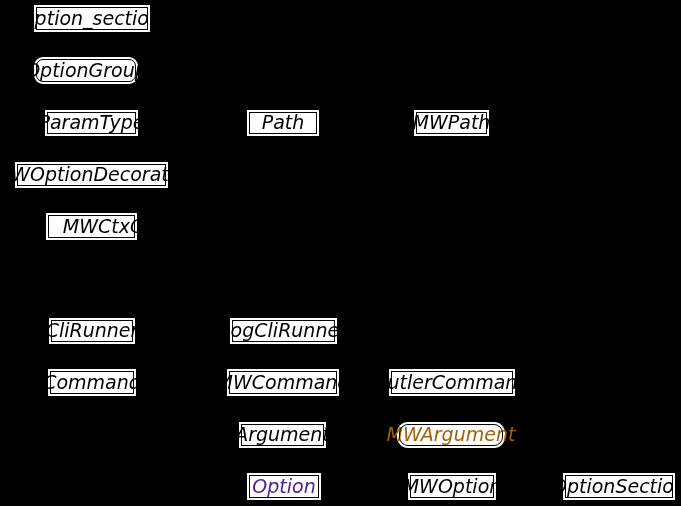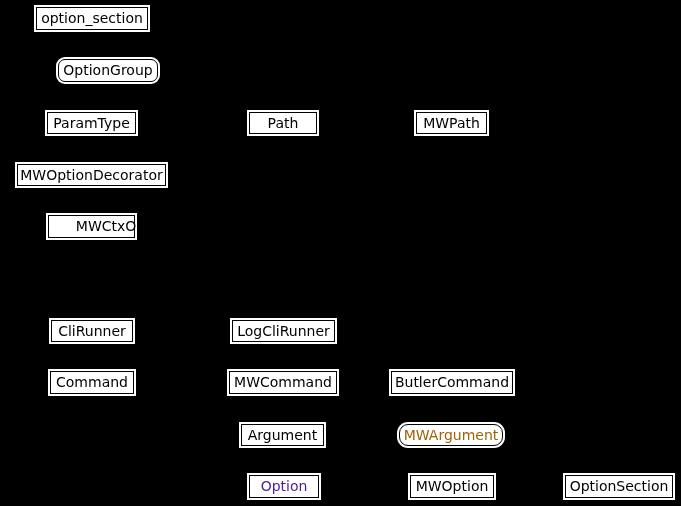--- a/index.html
+++ b/index.html
@@ -17,38 +17,39 @@
   .node {
     position: absolute;
     box-sizing: border-box;
     display: flex;
     align-items: center;
     justify-content: center;
     background: #ffffff;
     color: #000000;
     outline: 1px solid #000000;
     outline-offset: -3px;
-    font-size: 14px;
+    font-size: 19px;
     line-height: 1;
     white-space: nowrap;
     cursor: pointer;
+    font-style: italic;
   }
   .node span {
     display: block;
     padding-bottom: 1px;
   }
 </style>
 </head>
 <body>
 
 <div id="diagram" style="background: rgb(0, 0, 0);">
     <div class="node" style="left: 34px; top: 5px; width: 116px; height: 27px; background: rgb(255, 255, 255); color: rgb(0, 0, 0); outline-color: rgb(0, 0, 0);">
       <span>option_section</span>
     </div>
-    <div class="node" style="left: 56px; top: 57px; width: 104px; height: 27px; background: rgb(255, 255, 255); color: rgb(0, 0, 0); outline-color: rgb(0, 0, 0); border-radius: 9px;">
+    <div class="node" style="left: 34px; top: 57px; width: 104px; height: 27px; background: rgb(255, 255, 255); color: rgb(0, 0, 0); outline-color: rgb(0, 0, 0); border-radius: 9px;">
       <span>OptionGroup</span>
     </div>
     <div class="node" style="left: 45px; top: 110px; width: 93px; height: 26px; background: rgb(255, 255, 255); color: rgb(0, 0, 0); outline-color: rgb(0, 0, 0);">
       <span>ParamType</span>
     </div>
     <div class="node" style="left: 247px; top: 110px; width: 72px; height: 26px; background: rgb(255, 255, 255); color: rgb(0, 0, 0); outline-color: rgb(0, 0, 0);">
       <span>Path</span>
     </div>
     <div class="node" style="left: 414px; top: 110px; width: 75px; height: 26px; background: rgb(255, 255, 255); color: rgb(0, 0, 0); outline-color: rgb(0, 0, 0);">
       <span>MWPath</span>

